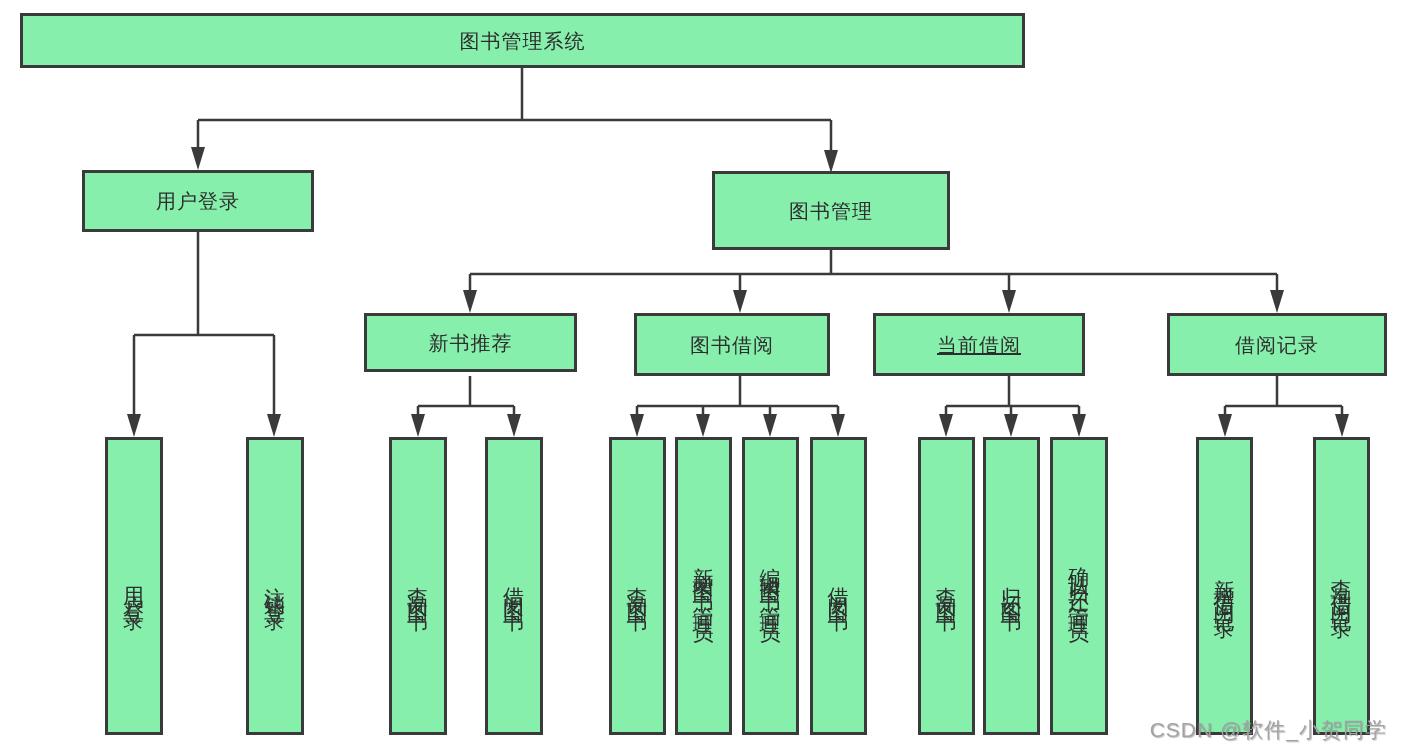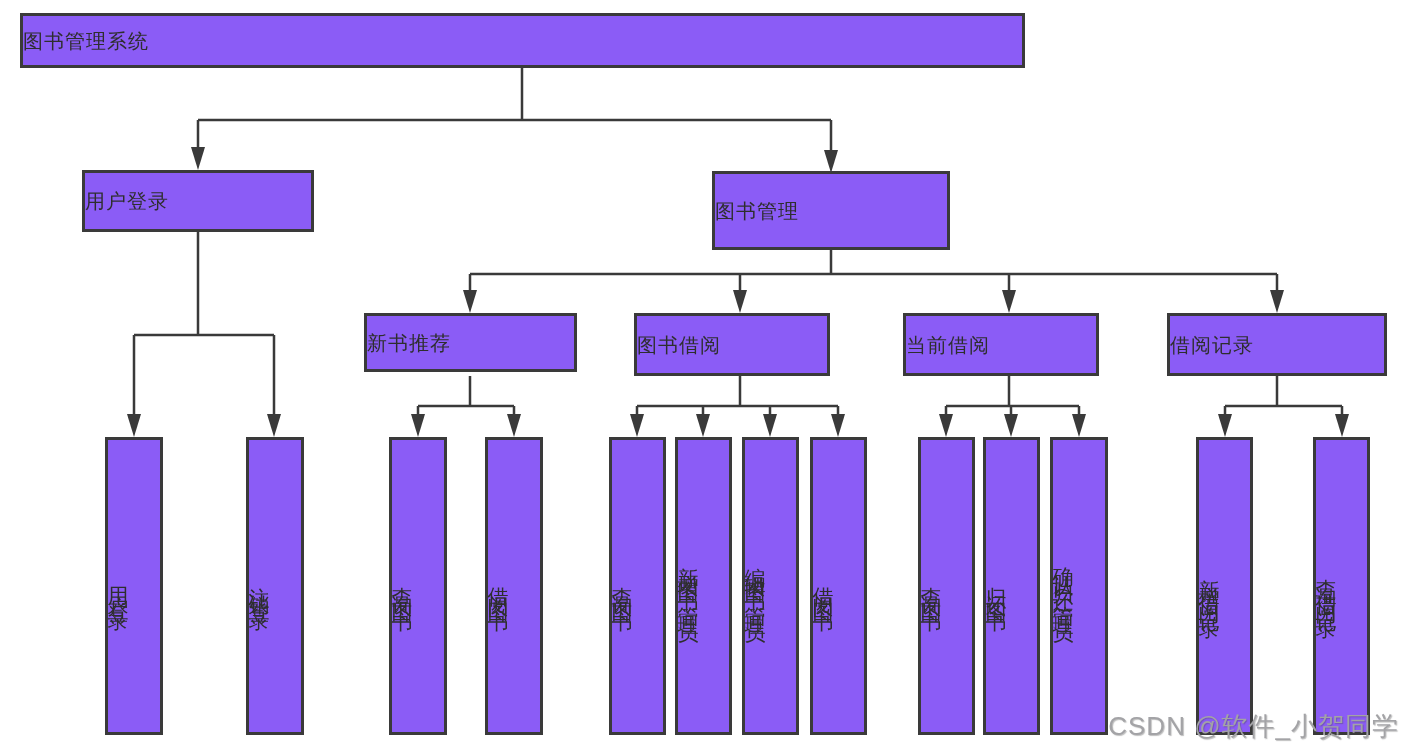--- a/index.html
+++ b/index.html
@@ -17,43 +17,43 @@
     overflow:hidden;
     font-family:"Liberation Sans","DejaVu Sans",sans-serif;
     color:var(--text);
   }
   .connectors{position:absolute;left:0;top:0;z-index:1;}
   .connectors path{stroke:var(--line);stroke-width:2.5;fill:none;}
   .connectors polygon{fill:var(--line);stroke:none;}
   .node{
     position:absolute;
     box-sizing:border-box;
-    background:#8b5cf6;
+    background:#86efac;
     border:3px solid var(--border);
-    display:flex;align-items:center;
+    display:flex;align-items:center;justify-content:center;
     z-index:2;
   }
   .node .lbl{
     font-size:20px;
     line-height:1;
     letter-spacing:1px;
     white-space:nowrap;
   }
   .node.leaf .lbl{
     writing-mode:vertical-rl;
     text-orientation:mixed;
     font-size:21px;
     letter-spacing:8px;
     white-space:normal;
   }
   .watermark{
     position:absolute;
-    right:6px;bottom:3px;
+    right:18px;bottom:3px;
     z-index:5;
-    font-size:26px;
+    font-size:21px;
     color:var(--watermark);
     letter-spacing:1px;
     text-shadow:1px 1px 1px rgba(70,70,70,.35);
     white-space:nowrap;
   }
 </style>
 </head>
 <body>
 
 <div class="canvas">
@@ -104,21 +104,21 @@
   <div class="node" style="left:712px;top:171px;width:238px;height:79px;">
     <span class="lbl">图书管理</span>
   </div>
 
   <div class="node" style="left:364px;top:313px;width:213px;height:59px;">
     <span class="lbl">新书推荐</span>
   </div>
   <div class="node" style="left:634px;top:313px;width:196px;height:63px;">
     <span class="lbl">图书借阅</span>
   </div>
-  <div class="node" style="left:903px;top:313px;width:196px;height:63px;">
+  <div class="node" style="left:873px;top:313px;width:212px;height:63px;text-decoration:underline;">
     <span class="lbl">当前借阅</span>
   </div>
   <div class="node" style="left:1167px;top:313px;width:220px;height:63px;">
     <span class="lbl">借阅记录</span>
   </div>
 
   <div class="node leaf" style="left:105px;top:437px;width:58px;height:298px;">
     <span class="lbl">用户登录</span>
   </div>
   <div class="node leaf" style="left:246px;top:437px;width:58px;height:298px;">

